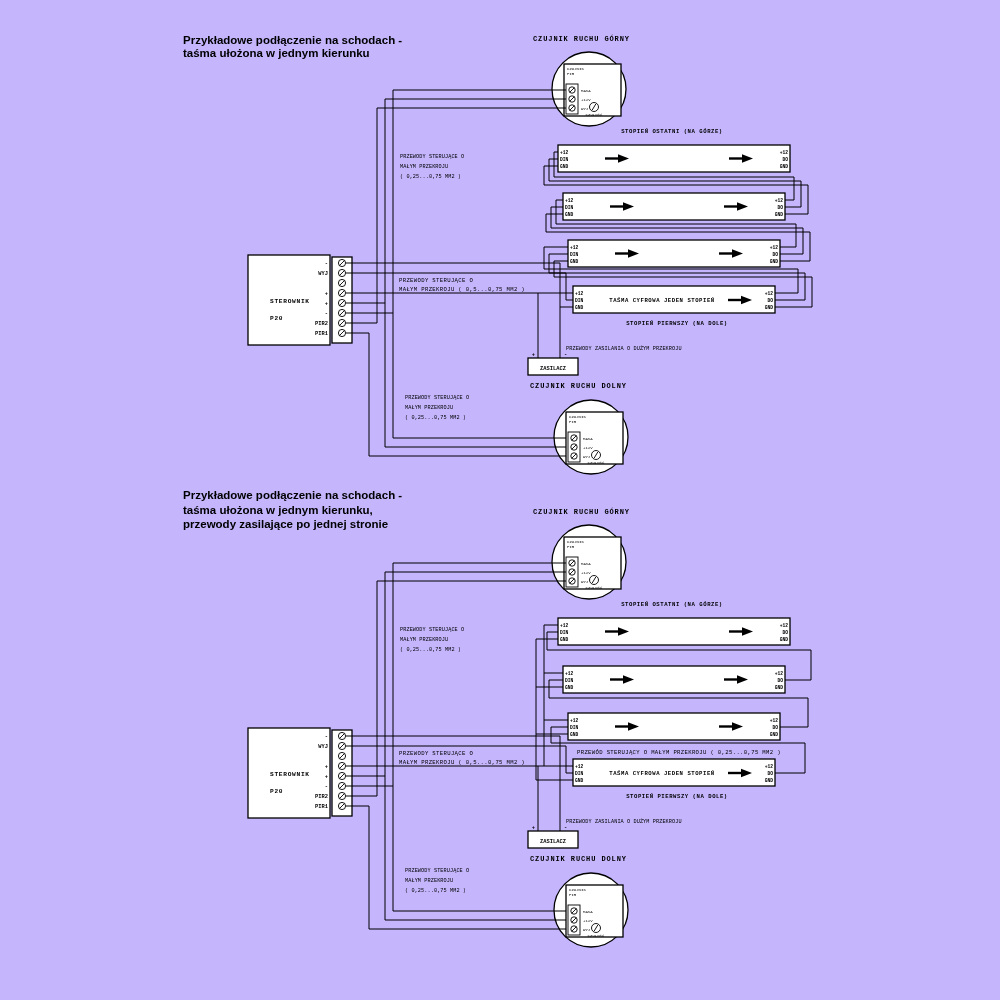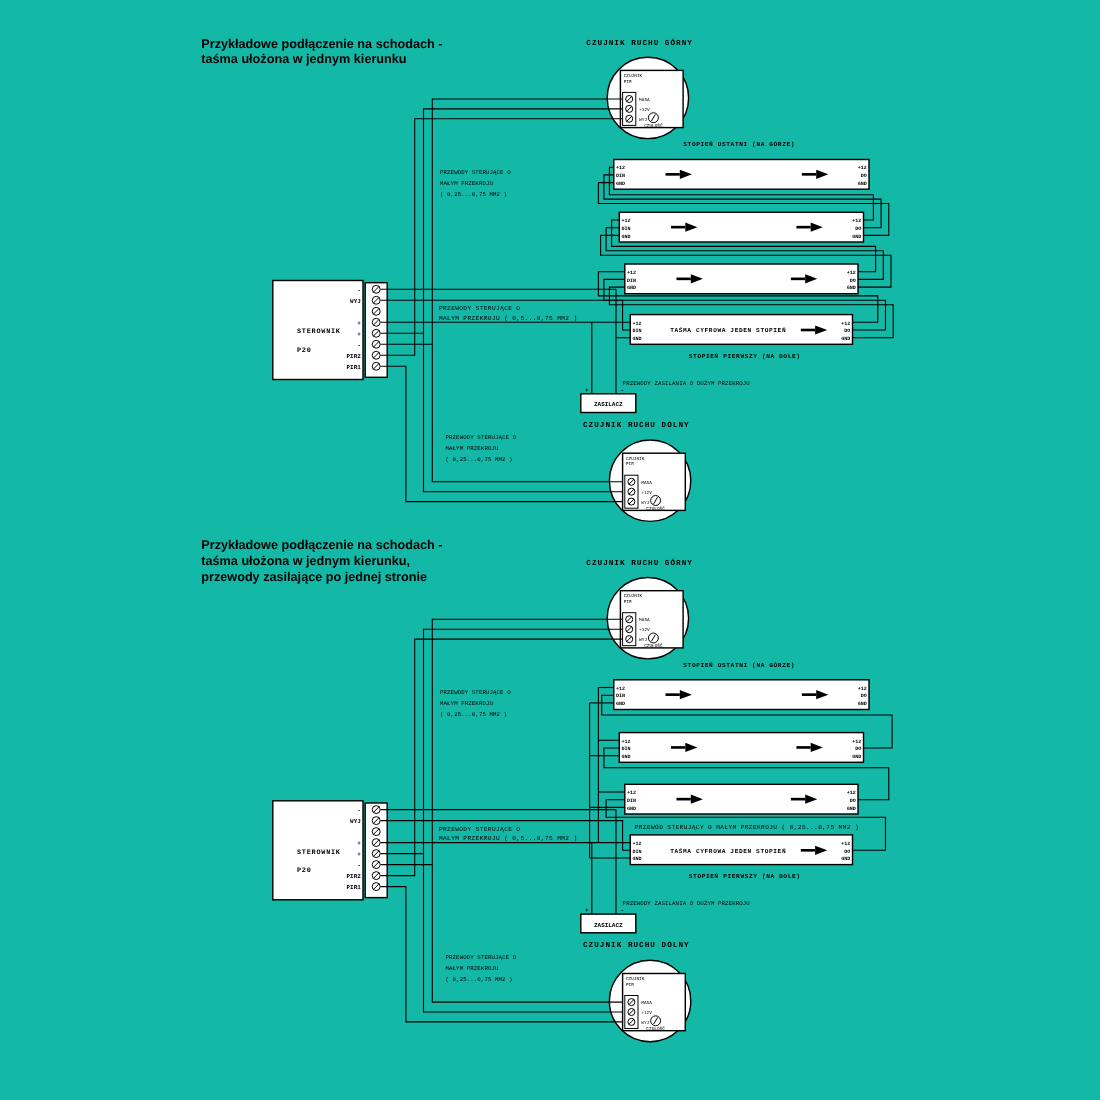--- a/index.html
+++ b/index.html
@@ -1,16 +1,16 @@
 <!DOCTYPE html>
 <html><head>
 <meta charset="utf-8">
 <style>
   html,body{margin:0;padding:0;background:#ffffff;}
-  #stage{width:1000px;height:1000px;position:relative;background:#14b8a6;}
+  #stage{width:1000px;height:1000px;position:relative;background:#c4b5fd;}
   svg{display:block;}
   .w{fill:none;stroke:#000;stroke-width:1;}
   .box{fill:#fff;stroke:#000;stroke-width:1.3;}
   .thin{fill:none;stroke:#000;stroke-width:.9;}
   text{fill:#000;}
   .title{font:bold 11.5px "Liberation Sans", sans-serif;}
   .lbl-h{font:bold 7px "Liberation Mono", monospace;letter-spacing:.9px;}
   .lbl-d{font:bold 5.6px "Liberation Mono", monospace;letter-spacing:.55px;}
   .lbl-mid{font:5.6px "Liberation Mono", monospace;letter-spacing:.35px;}
   .lbl-m{font:5.2px "Liberation Mono", monospace;letter-spacing:.1px;}

